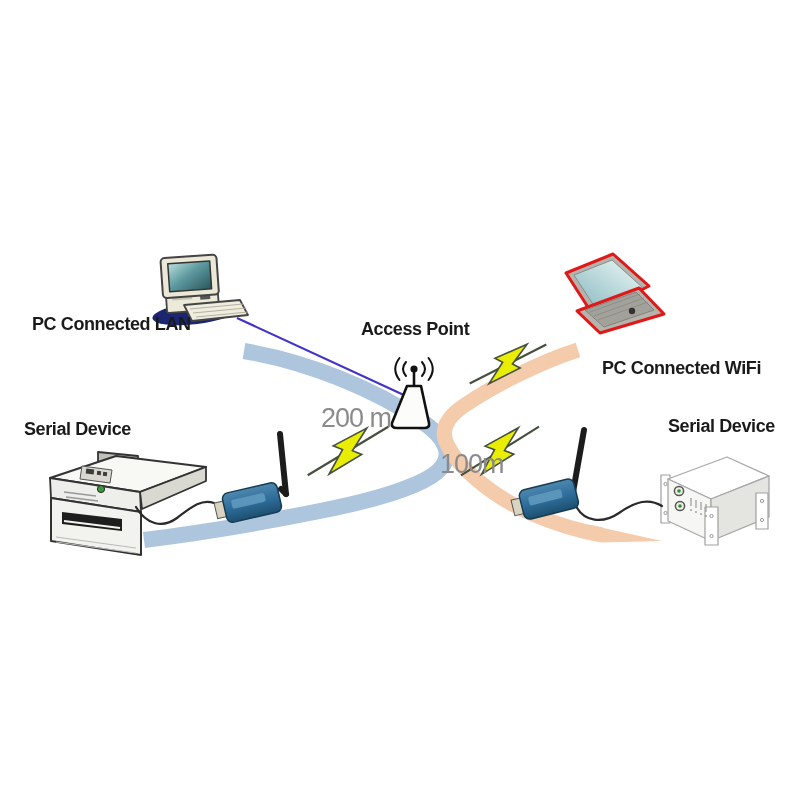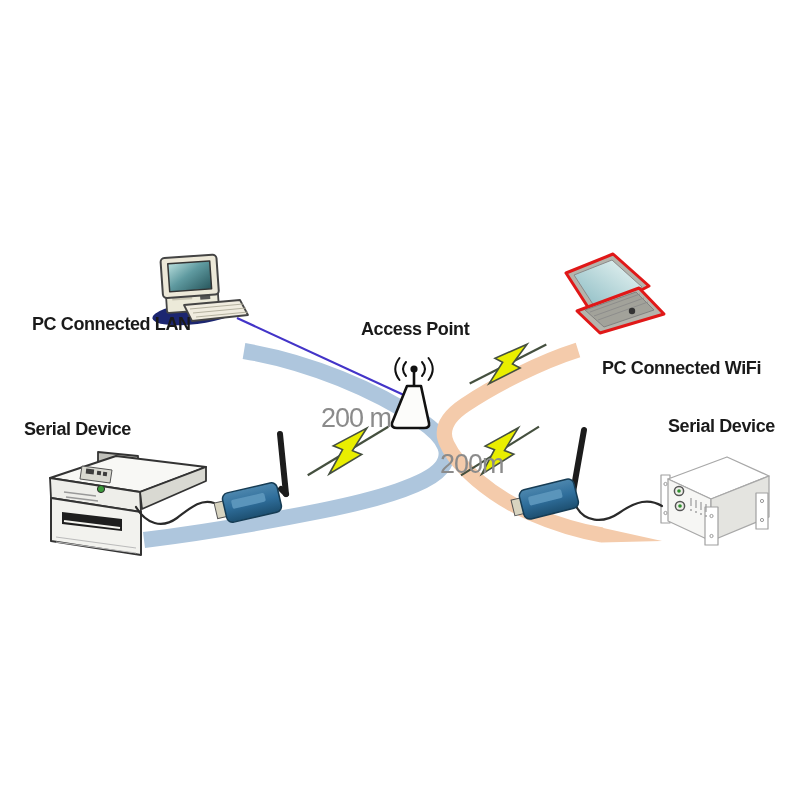--- a/index.html
+++ b/index.html
@@ -179,15 +179,15 @@
   <div class="label" style="left:361px; top:319px;">Access Point</div>
 
   <div class="label" style="left:602px; top:322px;margin-top:36px;">PC Connected WiFi</div>
 
   <div class="label" style="left:24px; top:419px;">Serial Device</div>
 
   <div class="label" style="left:668px; top:416px;">Serial Device</div>
 
   <div class="range" style="left:321px; top:403px;">200 m</div>
 
-  <div class="range" style="left:440px; top:449px;">200m</div>
+  <div class="range" style="left:440px; top:449px;">100m</div>
 
 </div>
 
 </body></html>

